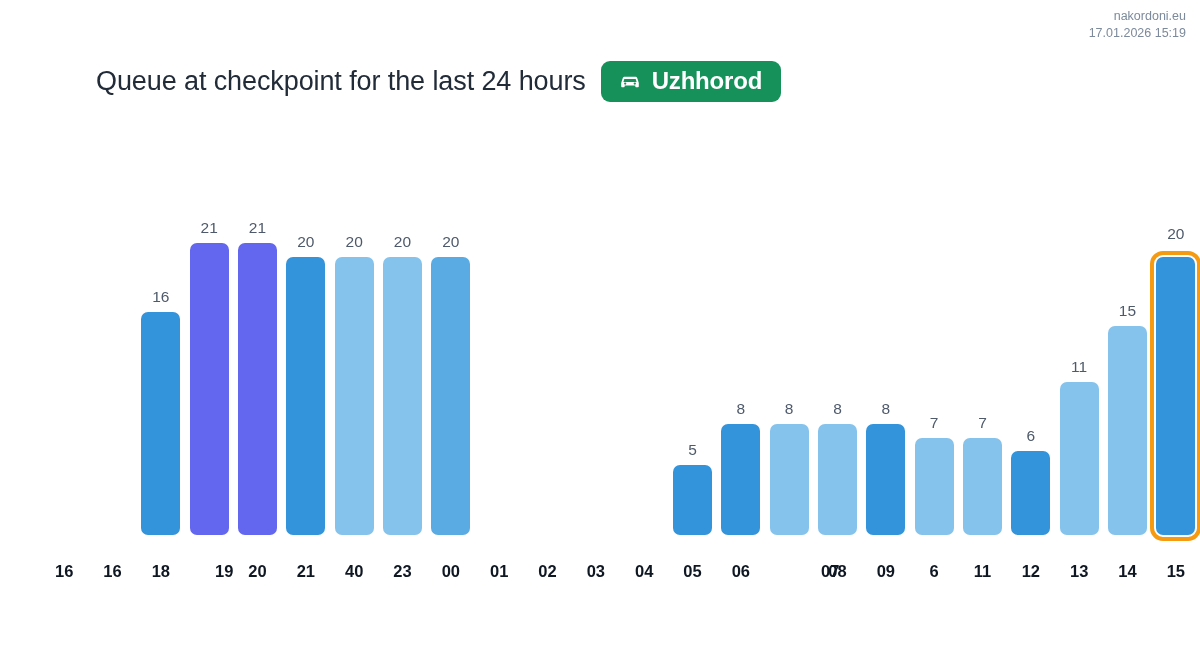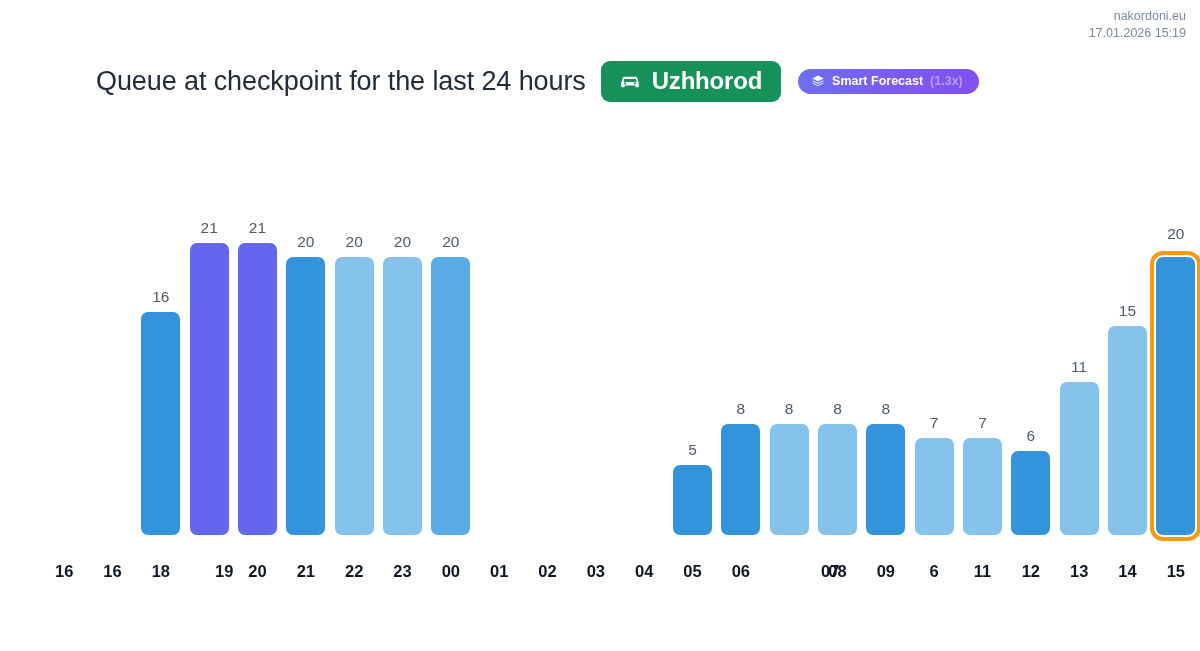--- a/index.html
+++ b/index.html
@@ -168,31 +168,20 @@
       <svg class="car-icon" width="26" height="20" viewBox="0 0 26 20" aria-hidden="true">
         <path d="M4.2 12.1 L5.6 7.4 C5.9 6.3 6.6 5.7 7.8 5.7 L18.2 5.7 C19.4 5.7 20.1 6.3 20.4 7.4 L21.8 12.1 L21.8 15.2 C21.8 15.9 21.3 16.3 20.7 16.3 L19.4 16.3 C18.8 16.3 18.3 15.9 18.3 15.2 L18.3 14.4 L7.7 14.4 L7.7 15.2 C7.7 15.9 7.2 16.3 6.6 16.3 L5.3 16.3 C4.7 16.3 4.2 15.9 4.2 15.2 Z" fill="#ffffff"></path>
         <path d="M7.3 8.0 L18.7 8.0 L19.6 10.9 L6.4 10.9 Z" fill="#17915a"></path>
         <circle cx="8.2" cy="12.6" r="1.15" fill="#17915a"></circle>
         <circle cx="17.8" cy="12.6" r="1.15" fill="#17915a"></circle>
       </svg>
     </span>
     <span class="badge-label">Uzhhorod</span>
   </div>
 
-  <div id="forecast-badge">
-    <span>
-      <svg class="layers-icon" width="14" height="14" viewBox="0 0 16 16" aria-hidden="true">
-        <path d="M8 1.6 L14.6 5.0 L8 8.4 L1.4 5.0 Z" fill="#ffffff"></path>
-        <path d="M2.4 7.3 L1.4 7.9 L8 11.3 L14.6 7.9 L13.6 7.3 L8 10.2 Z" fill="#ffffff"></path>
-        <path d="M2.4 10.1 L1.4 10.7 L8 14.1 L14.6 10.7 L13.6 10.1 L8 13.0 Z" fill="#ffffff"></path>
-      </svg>
-    </span>
-    <span class="forecast-label">Smart Forecast</span>
-    <span class="forecast-multiplier">(1.3x)</span>
-  </div>
 </div>
 
 <div id="chart">
   <div id="plot">
       <div class="bar-slot" style="left: 96.6667px; width: 48.3333px;">
         <div style="position: absolute; bottom: 0px; left: 4.66667px; width: 39px; top: 0px;">
           <div class="bar" title="18: 16" style="height: 223px; background: rgb(51, 148, 219);"></div>
           <div class="bar-value" style="bottom: 229px;">16</div>
         </div>
       </div>
@@ -303,21 +292,21 @@
         </div>
       </div>
     </div>
   <div id="axis">
       <div class="tick" style="left: 0px; width: 48.3333px;">16</div>
       <div class="tick" style="left: 48.3333px; width: 48.3333px;">16</div>
       <div class="tick" style="left: 96.6667px; width: 48.3333px;">18</div>
       <div class="tick" style="left: 160px; width: 48.3333px;">19</div>
       <div class="tick" style="left: 193.333px; width: 48.3333px;">20</div>
       <div class="tick" style="left: 241.667px; width: 48.3333px;">21</div>
-      <div class="tick" style="left: 290px; width: 48.3333px;">22</div>
+      <div class="tick" style="left: 290px; width: 48.3333px;">40</div>
       <div class="tick" style="left: 338.333px; width: 48.3333px;">23</div>
       <div class="tick" style="left: 386.667px; width: 48.3333px;">00</div>
       <div class="tick" style="left: 435px; width: 48.3333px;">01</div>
       <div class="tick" style="left: 483.333px; width: 48.3333px;">02</div>
       <div class="tick" style="left: 531.667px; width: 48.3333px;">03</div>
       <div class="tick" style="left: 580px; width: 48.3333px;">04</div>
       <div class="tick" style="left: 628.333px; width: 48.3333px;">05</div>
       <div class="tick" style="left: 676.667px; width: 48.3333px;">06</div>
       <div class="tick" style="left: 766px; width: 48.3333px;">07</div>
       <div class="tick" style="left: 773.333px; width: 48.3333px;">08</div>

